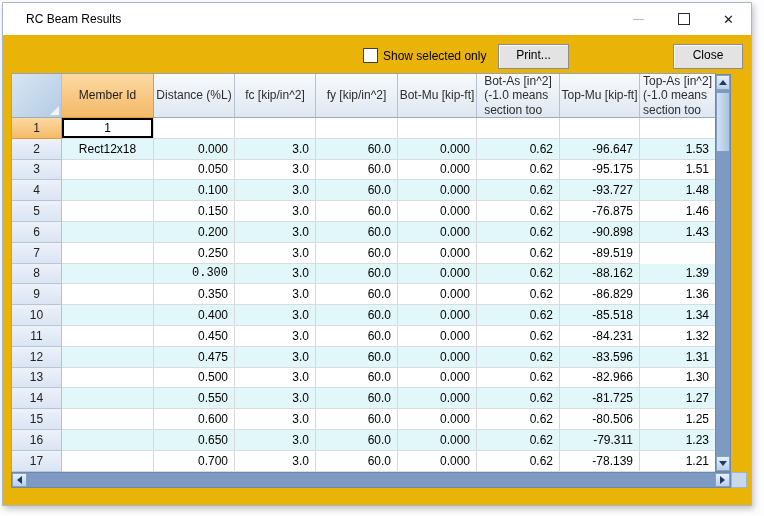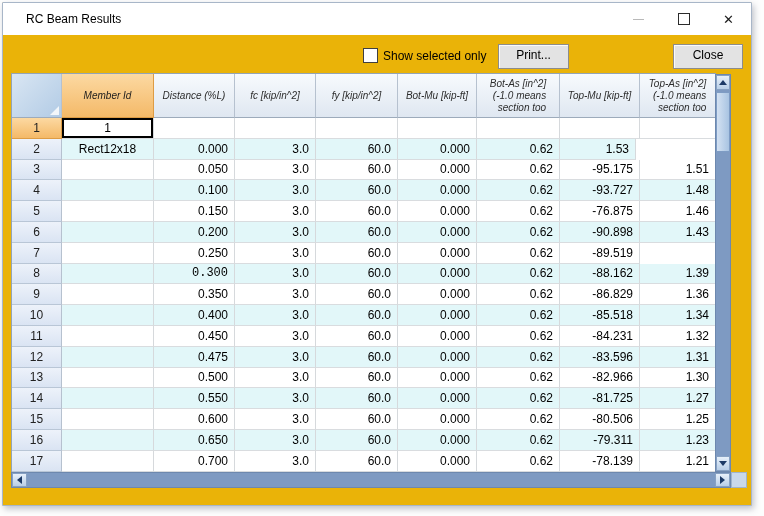--- a/index.html
+++ b/index.html
@@ -36,23 +36,23 @@
   #close-btn{left:670px;width:68px;}
   
   .grid{
     position:absolute;left:8px;top:70px;width:704px;
     border-top:1px solid #93a4b6;border-left:1px solid #93a4b6;
     background:#fff;font-size:12px;
   }
   .grid-row{display:flex;}
   .hdr-cell{
     height:44px;box-sizing:border-box;display:flex;align-items:center;justify-content:center;
-    text-align:right;font-size:10px;color:#2d2d2d;line-height:1.2;white-space:pre-line;
+    text-align:left;font-size:12px;color:#2d2d2d;line-height:1.2;white-space:pre-line;
     background:linear-gradient(#f7fafd,#dfe7f1);
-    border-right:1px solid #b6c1cf;border-bottom:1px solid #9dabbb;font-style:italic;
+    border-right:1px solid #b6c1cf;border-bottom:1px solid #9dabbb;
   }
   .hdr-corner{
     background:linear-gradient(135deg,#d9e6f3,#b2cbe5);position:relative;
   }
   .hdr-corner .tri{
     position:absolute;right:2px;bottom:2px;width:0;height:0;
     border-left:9px solid transparent;border-bottom:9px solid #f2f6fa;
   }
   .hdr-orange{
     background:linear-gradient(var(--orange1),var(--orange2));
@@ -169,20 +169,21 @@
           <div class="cell right" style="width: 76px;"></div>
         </div>
         <div class="grid-row data-row">
           <div class="row-hdr" style="width: 50px;">2</div>
           <div class="cell center stripe" style="width: 92px;">Rect12x18</div>
           <div class="cell right stripe" style="width: 81px;">0.000</div>
           <div class="cell right stripe" style="width: 81px;">3.0</div>
           <div class="cell right stripe" style="width: 82px;">60.0</div>
           <div class="cell right stripe" style="width: 79px;">0.000</div>
           <div class="cell right stripe" style="width: 83px;">0.62</div>
+          <div class="cell right stripe" style="width: 80px;">-96.647</div>
           <div class="cell right stripe" style="width: 76px;">1.53</div>
         </div>
         <div class="grid-row data-row">
           <div class="row-hdr" style="width: 50px;">3</div>
           <div class="cell center" style="width: 92px;"></div>
           <div class="cell right" style="width: 81px;">0.050</div>
           <div class="cell right" style="width: 81px;">3.0</div>
           <div class="cell right" style="width: 82px;">60.0</div>
           <div class="cell right" style="width: 79px;">0.000</div>
           <div class="cell right" style="width: 83px;">0.62</div>

